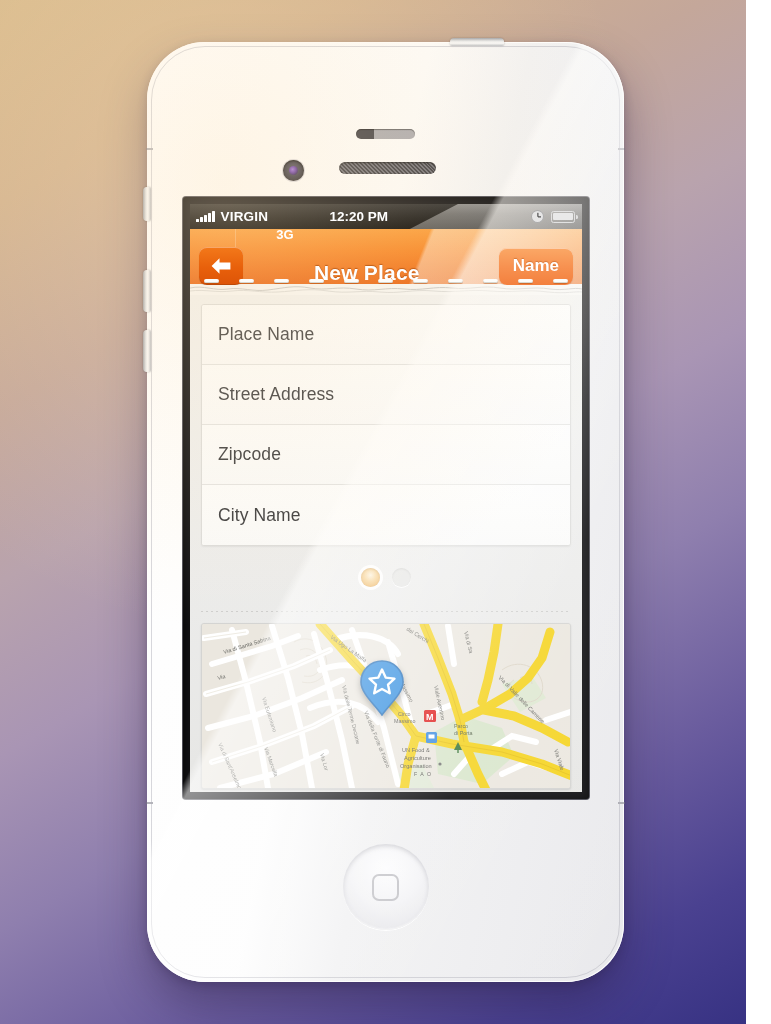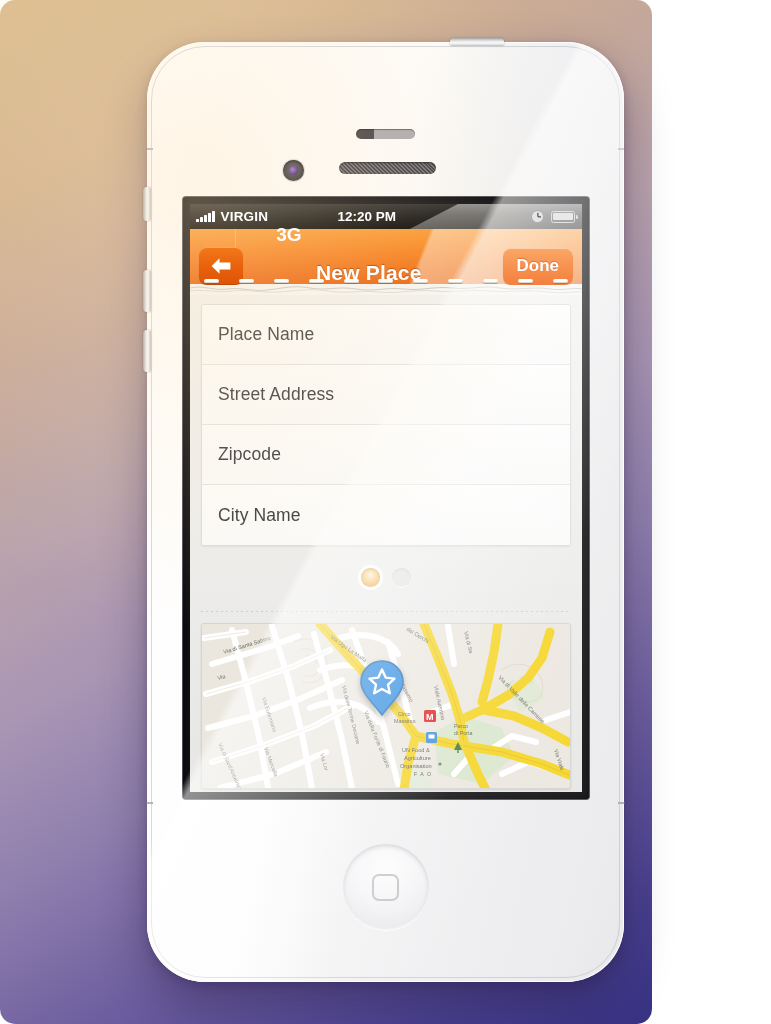--- a/index.html
+++ b/index.html
@@ -7,34 +7,33 @@
   html, body {
     width: 771px;
     height: 1024px;
     overflow: hidden;
     font-family: "Liberation Sans", sans-serif;
   }
 
   
   #wallpaper {
     position: relative;
-    width: 652px;
+    width: 746px;
     height: 1024px;
     background:
       linear-gradient(150deg,
         #d9bb8d 0%,
         #d2b28e 14%,
         #c4a79a 28%,
         #b9a3ad 40%,
         #a995b4 52%,
         #8f7fae 64%,
         #6a5c9e 78%,
         #4a4190 90%,
         #373283 100%);
-    border-radius: 15px;
   }
   #wallpaper::after {
     content: "";
     position: absolute;
     inset: 0;
     background: radial-gradient(ellipse 90% 70% at 30% 18%, rgba(255,226,180,.34), rgba(255,255,255,0) 62%);
     pointer-events: none;
   }
 
   
@@ -188,21 +187,21 @@
   #signal-bars { display: flex; align-items: flex-end; gap: 1.5px; height: 11px; }
   #signal-bars i {
     display: block; width: 2.5px; background: #fff; border-radius: .5px;
   }
   #signal-bars i:nth-child(1){ height: 3px; }
   #signal-bars i:nth-child(2){ height: 5px; }
   #signal-bars i:nth-child(3){ height: 7px; }
   #signal-bars i:nth-child(4){ height: 9px; }
   #signal-bars i:nth-child(5){ height: 11px; }
   #sb-carrier { letter-spacing: .2px; font-size: 13.5px; }
-  #sb-network { font-size: 19px; margin-left: 2px; margin-top: 36px; }
+  #sb-network { font-size: 13px; margin-left: 2px; margin-top: 36px; }
   #sb-time {
     position: relative; z-index: 2;
     margin-left: 36px;
     font-size: 13.5px;
   }
   #sb-right {
     position: relative; z-index: 2;
     margin-left: auto;
     display: flex; align-items: center; gap: 7px;
     padding-right: 7px;
@@ -467,21 +466,21 @@
           <div id="nav-seam"></div>
 
           <div id="back-button">
             <svg id="back-arrow" width="22" height="18" viewBox="0 0 22 18">
               <path d="M9.5 1.2 L1.6 9 L9.5 16.8 L9.5 12.4 L20.4 12.4 L20.4 5.6 L9.5 5.6 Z" fill="#ffffff"></path>
             </svg>
           </div>
 
           <div id="nav-title">New Place</div>
 
-          <div id="done-button">Done</div>
+          <div id="done-button">Name</div>
 
           <div id="perf-strip">
             <i></i>
               <i></i>
               <i></i>
               <i></i>
               <i></i>
               <i></i>
               <i></i>
               <i></i>

